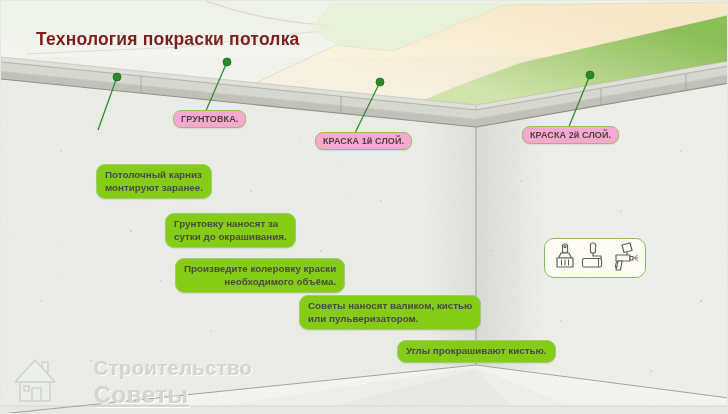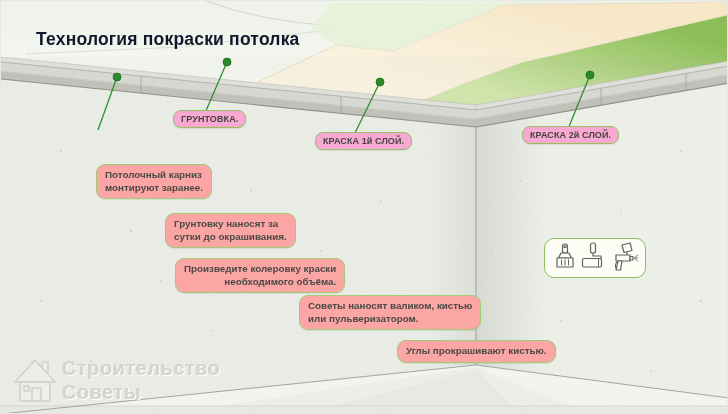--- a/index.html
+++ b/index.html
@@ -5,50 +5,51 @@
   html,body{margin:0;padding:0;background:#fff;}
   .stage{
     position:relative;width:728px;height:414px;overflow:hidden;
     font-family:"Liberation Sans",sans-serif;
     background:#f3f5f0;
     border:1px solid #e6e8e3;box-sizing:border-box;
   }
   .scene{position:absolute;left:0;top:0;}
   .title{
     position:absolute;left:35px;top:28px;
-    font-size:17.5px;font-weight:700;color:#0f172a;letter-spacing:.2px;
+    font-size:17.5px;font-weight:700;color:#7f1d1d;letter-spacing:.2px;
     white-space:nowrap;
   }
   .tag{
     position:absolute;
     background:#f9a8d4;border:1.4px solid #94c35e;border-radius:8px;
     padding:3px 7px 3px 7px;
     font-size:9px;font-weight:700;color:#45453f;letter-spacing:.1px;
     white-space:nowrap;box-shadow:0 1px 1px rgba(120,130,110,.15);
   }
   .callout{
     position:absolute;
-    background:#fca5a5;border:1.4px solid #a3ca74;border-radius:9px;
+    background:#84cc16;border:1.4px solid #a3ca74;border-radius:9px;
     padding:4px 8px;
     font-size:9.8px;font-weight:700;color:#4a4a44;line-height:1.3;
     white-space:pre-line;box-shadow:0 1px 1px rgba(120,130,110,.15);
   }
   .tools{
     position:absolute;left:543px;top:237px;width:102px;height:40px;
     background:#fdfdf6;border:1.4px solid #8abf5a;border-radius:10px;
     display:flex;align-items:center;justify-content:space-around;
     box-sizing:border-box;padding:2px 6px;
   }
   .wm-text{
     position:absolute;color:#d3d6d1;font-weight:700;letter-spacing:.5px;
     text-shadow:1px 1px 0 rgba(255,255,255,.95), -0.5px -0.5px 0 rgba(160,163,156,.35);
     white-space:nowrap;
+    margin-left:32px;
   }
   .wm-1{left:61px;top:356px;font-size:20px;}
-  .wm-2{left:61px;top:380px;font-size:20px;}
+  .wm-2{left:61px;top:380px;font-size:24px;text-decoration:underline;}
   .wm-icon{position:absolute;left:10px;top:351px;}
 </style>
 </head>
 <body>
 
 <div class="stage">
 
   <svg class="scene" width="728" height="414" viewBox="0 0 728 414">
     <defs>
       <linearGradient id="ceilL" x1="0" y1="0" x2="0" y2="1">

